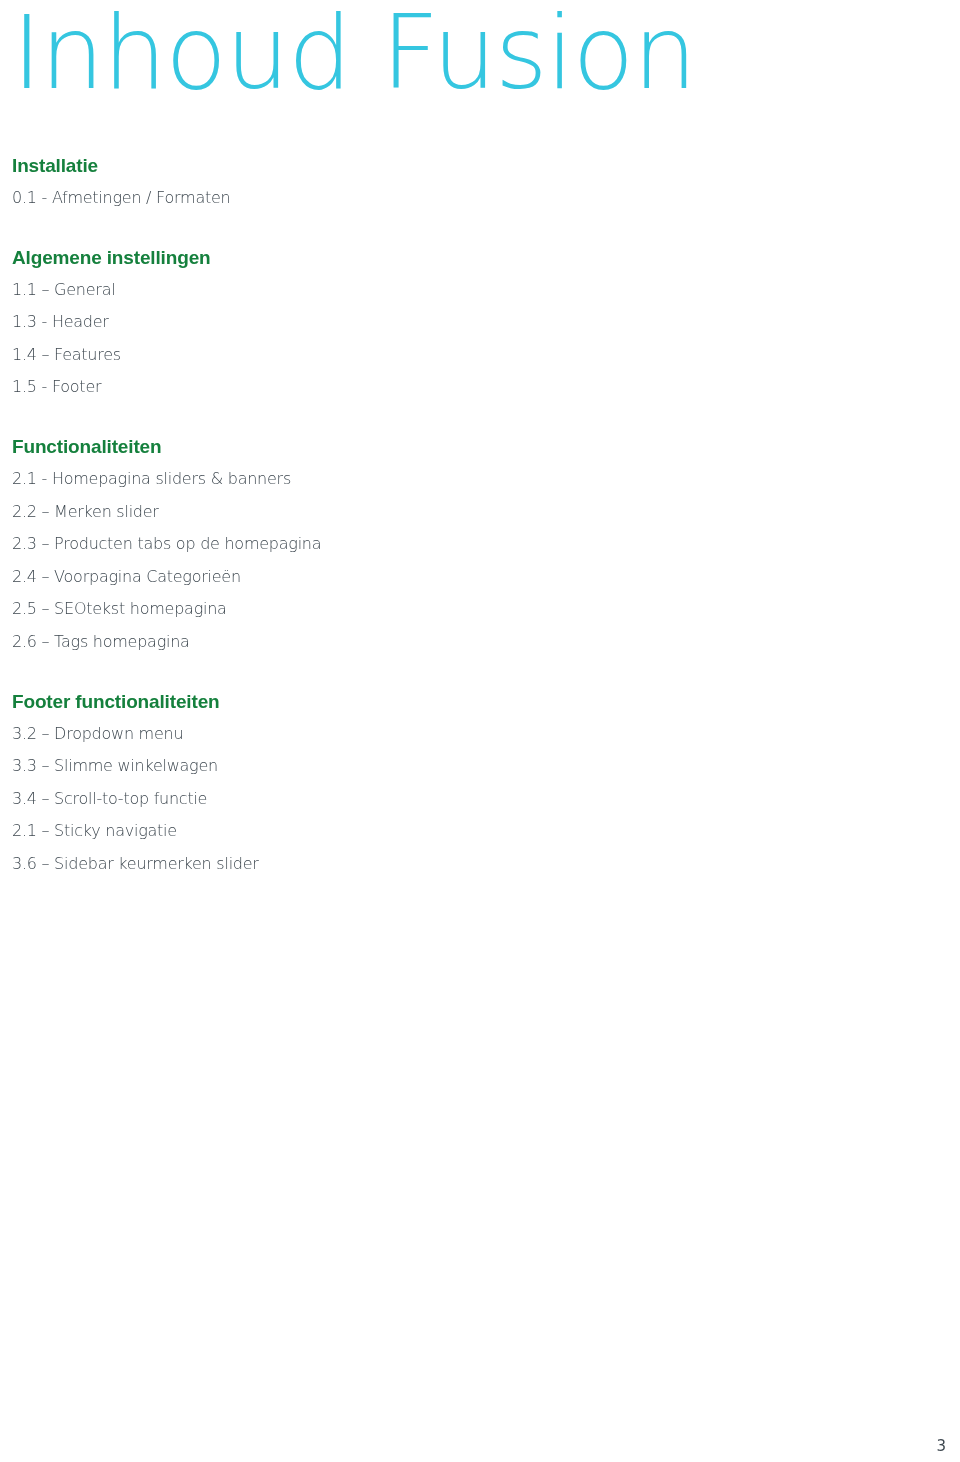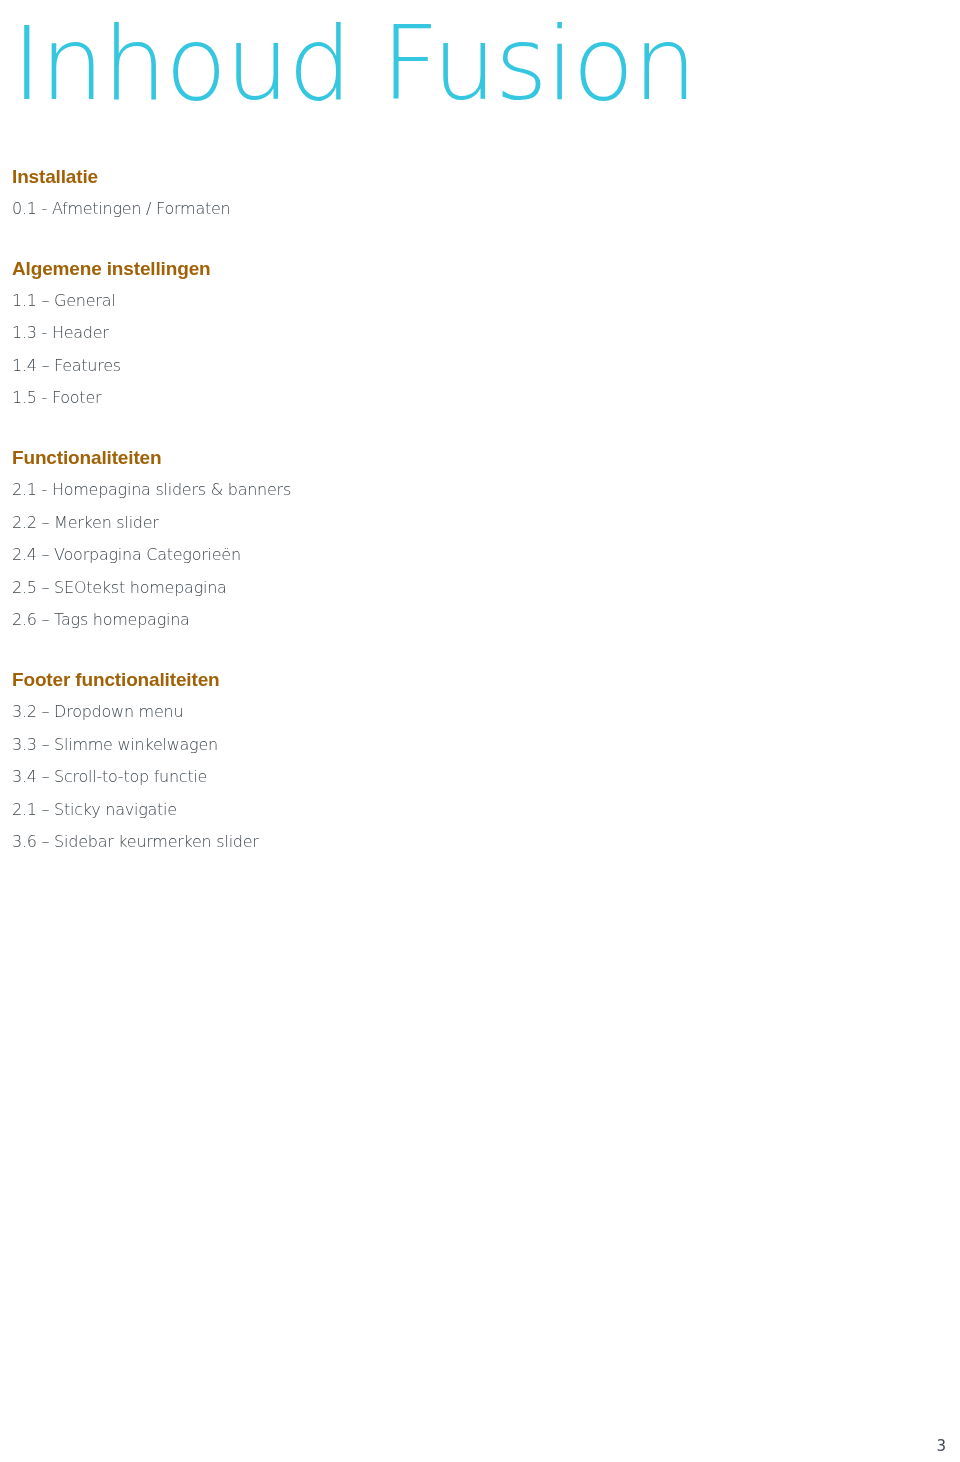--- a/index.html
+++ b/index.html
@@ -24,39 +24,39 @@
   }
 
   .doc-title {
     color: #35c6e0;
     font-family: "DejaVu Sans", sans-serif;
     font-size: 101px;
     font-weight: 300;
     letter-spacing: -1.5px;
     line-height: 1;
     margin: 0;
-    padding-top: 14px;
+    padding-top: 3px;
     white-space: nowrap;
     -webkit-font-smoothing: antialiased;
   }
 
   .toc {
     margin-top: 49px;
     padding-left: 0px;
   }
 
   .toc-section {
     margin: 0 0 30px 0;
   }
   .toc-section:last-child {
     margin-bottom: 0;
   }
 
   .section-heading {
-    color: #a16207;
+    color: #15803d;
     font-family: "Liberation Sans", sans-serif;
     font-size: 19px;
     font-weight: bold;
     line-height: 26px;
     letter-spacing: -0.15px;
     margin: 0 10px 3px 0;
     white-space: nowrap;
   }
 
   .toc-list {
@@ -110,20 +110,21 @@
         <li class="toc-item">1.4 – Features</li>
         <li class="toc-item">1.5 - Footer</li>
       </ul>
     </section>
 
     <section class="toc-section">
       <h2 class="section-heading">Functionaliteiten</h2>
       <ul class="toc-list">
         <li class="toc-item">2.1 - Homepagina sliders &amp; banners</li>
         <li class="toc-item">2.2 – Merken slider</li>
+        <li class="toc-item">2.3 – Producten tabs op de homepagina</li>
         <li class="toc-item">2.4 – Voorpagina Categorieën</li>
         <li class="toc-item">2.5 – SEOtekst homepagina</li>
         <li class="toc-item">2.6 – Tags homepagina</li>
       </ul>
     </section>
 
     <section class="toc-section">
       <h2 class="section-heading">Footer functionaliteiten</h2>
       <ul class="toc-list">
         <li class="toc-item">3.2 – Dropdown menu</li>

